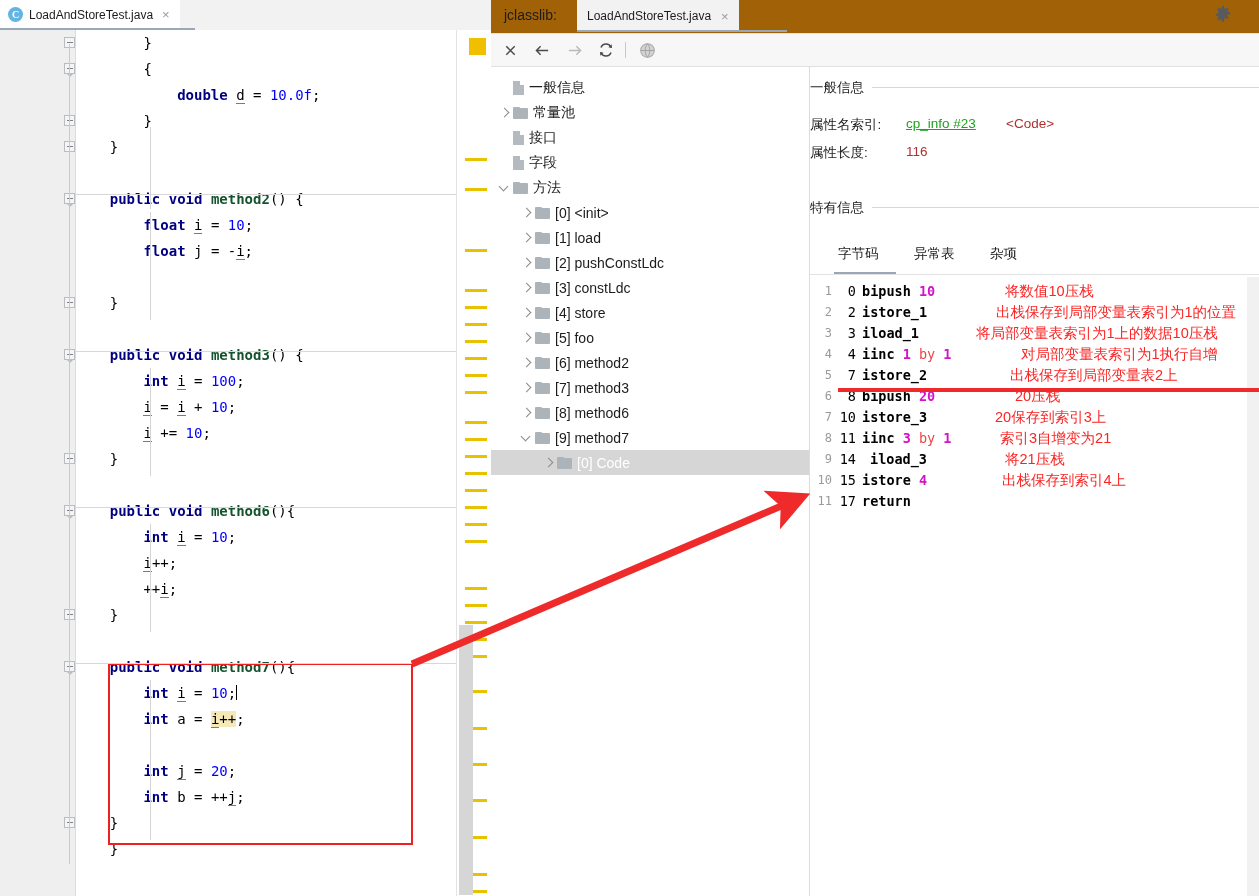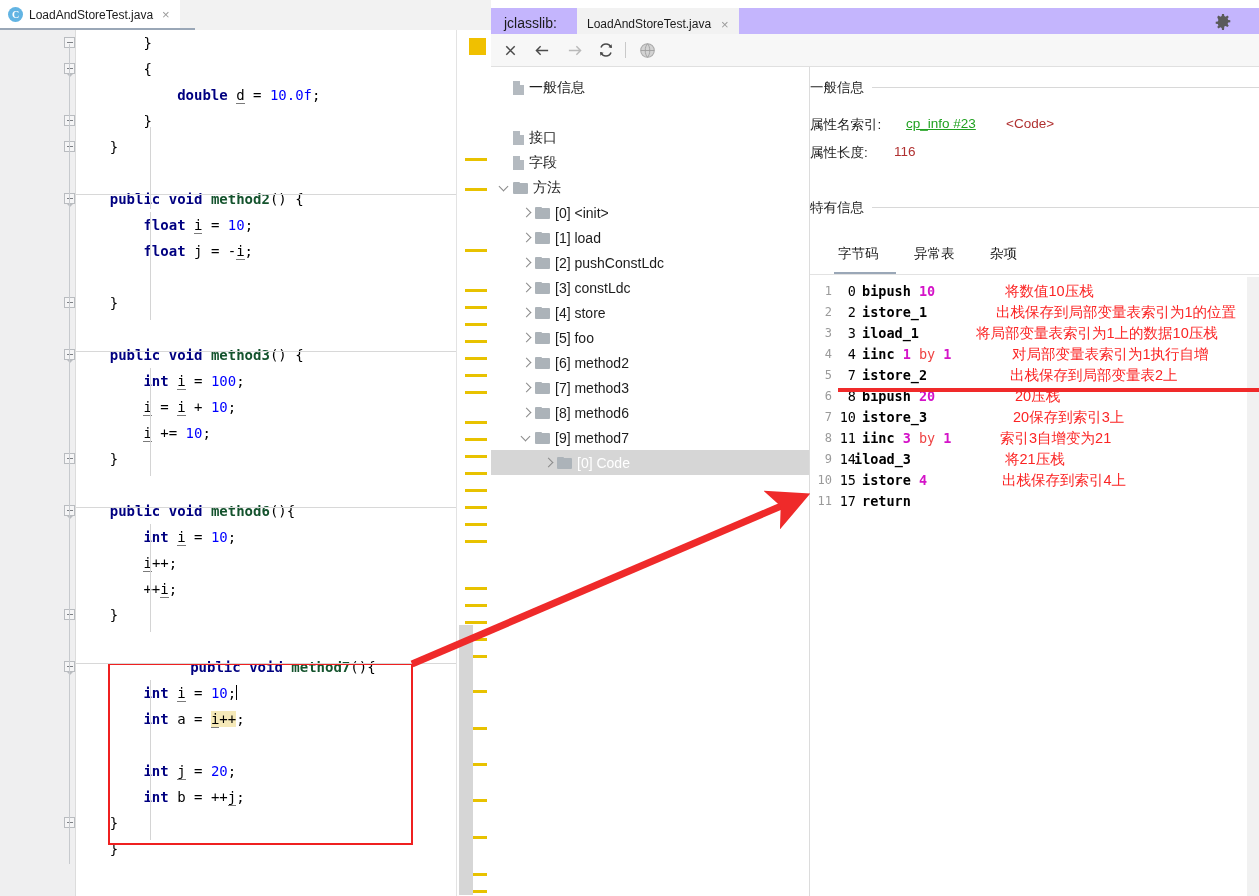--- a/index.html
+++ b/index.html
@@ -76,21 +76,21 @@
   .mk-sq { position: absolute; left: 12px; width: 17px; height: 17px; background: #f0c000; }
   .scroll-thumb { position: absolute; left: 2px; width: 14px; background: #d6d6d6; }
 
   .redbox {
     position: absolute; border: 2px solid #ef2020; box-sizing: border-box;
     pointer-events: none;
   }
 
   
   .right-pane { position: absolute; left: 491px; top: 0; width: 768px; height: 896px; background: #ffffff; }
-  .rp-tabbar { position: absolute; left: 0; top: 8px; width: 768px; height: 33px; background: #c4b5fd; border-bottom: 1px solid #e0e0e0;}
+  .rp-tabbar { position: absolute; left: 0; top: 0; width: 768px; height: 33px; background: #a16207; border-bottom: 1px solid #e0e0e0;}
   .rp-tab-prefix { position: absolute; left: 13px; top: 7px; font-size: 14px; color: #1c1c1c; }
   .rp-tab {
     position: absolute; left: 86px; top: 0; height: 32px; background: #f2f2f2;
     display: flex; align-items: center; gap: 7px; padding: 0 10px;
     box-sizing: border-box;
   }
   .rp-tab-underline { position: absolute; left: 86px; top: 30px; width: 210px; height: 2px; background: #9aa7b7; }
   .winbtns { position: absolute; right: 8px; top: 6px; display: flex; gap: 20px; align-items: center; }
   .gear-icon { width: 16px; height: 16px; }
   .min-icon { width: 15px; height: 2px; background: #5a5a5a; }
@@ -184,21 +184,21 @@
         <div class="codeline" style="top: 364px;">        <span class="fld">i</span> = <span class="fld">i</span> + <span class="num">10</span>;</div>
         <div class="codeline" style="top: 390px;">        <span class="fld">i</span> += <span class="num">10</span>;</div>
         <div class="codeline" style="top: 416px;">    }</div>
         <div class="codeline" style="top: 442px;"></div>
         <div class="codeline" style="top: 468px;">    <span class="kw">public void</span> <span class="fname">method6</span>(){</div>
         <div class="codeline" style="top: 494px;">        <span class="kw">int</span> <span class="fld">i</span> = <span class="num">10</span>;</div>
         <div class="codeline" style="top: 520px;">        <span class="fld">i</span>++;</div>
         <div class="codeline" style="top: 546px;">        ++<span class="fld">i</span>;</div>
         <div class="codeline" style="top: 572px;">    }</div>
         <div class="codeline" style="top: 598px;"></div>
-        <div class="codeline" style="top: 624px; text-align: center;">    <span class="kw">public void</span> <span class="fname">method7</span>(){</div>
+        <div class="codeline" style="top: 624px;">    <span class="kw">public void</span> <span class="fname">method7</span>(){</div>
         <div class="codeline" style="top: 650px;">        <span class="kw">int</span> <span class="fld">i</span> = <span class="num">10</span>;<span class="caret"></span></div>
         <div class="codeline" style="top: 676px;">        <span class="kw">int</span> a = <span class="hl-tok"><span class="fld">i</span>++</span>;</div>
         <div class="codeline" style="top: 702px;"></div>
         <div class="codeline" style="top: 728px;">        <span class="kw">int</span> <span class="fld">j</span> = <span class="num">20</span>;</div>
         <div class="codeline" style="top: 754px;">        <span class="kw">int</span> b = ++<span class="fld">j</span>;</div>
         <div class="codeline" style="top: 780px;">    }</div>
         <div class="codeline" style="top: 806px;">    }</div>
         <div class="codeline" style="top: 832px;"></div>
       </div>
     <div id="gutter-content">
@@ -380,20 +380,29 @@
     <div class="tree" id="tree">
         <div class="tnode" style="top: 8px;">
           <span style="width: 6px; flex: 0 0 auto;"></span>
           <span class="chev" style="visibility: hidden;"></span>
           <span class="dicon">
             <span class="pg"></span>
             <span class="crn"></span>
           </span>
           <span class="tlabel">一般信息</span>
         </div>
+        <div class="tnode" style="top: 33px;">
+          <span style="width: 6px; flex: 0 0 auto;"></span>
+          <span class="chev"></span>
+          <span class="ficon">
+            <span class="tabb"></span>
+            <span class="body"></span>
+          </span>
+          <span class="tlabel">常量池</span>
+        </div>
         <div class="tnode" style="top: 58px;">
           <span style="width: 6px; flex: 0 0 auto;"></span>
           <span class="chev" style="visibility: hidden;"></span>
           <span class="dicon">
             <span class="pg"></span>
             <span class="crn"></span>
           </span>
           <span class="tlabel">接口</span>
         </div>
         <div class="tnode" style="top: 83px;">
@@ -519,21 +528,21 @@
 
     <div class="detail">
       <div class="sec-title" style="left:0px; top:12px;">一般信息</div>
       <div class="sec-rule" style="left:62px; top:20px; width:387px;"></div>
 
       <div class="kv-key" style="left:0px; top:49px;">属性名索引:</div>
       <div class="kv-link" style="left:96px; top:49px;">cp_info #23</div>
       <div class="kv-red" style="left:196px; top:49px;">&lt;Code&gt;</div>
 
       <div class="kv-key" style="left:0px; top:77px;">属性长度:</div>
-      <div class="kv-red" style="left:84px; top:77px;">116</div>
+      <div class="kv-red" style="left:96px; top:77px;">116</div>
 
       <div class="sec-title" style="left:0px; top:132px;">特有信息</div>
       <div class="sec-rule" style="left:62px; top:140px; width:387px;"></div>
 
       <div id="bc-tabs">
           <div class="bctab" style="left: 28px; top: 178px;">字节码</div>
           <div class="bctab-underline" style="left: 24px; top: 205px; width: 62px;"></div>
           <div class="bctab" style="left: 104px; top: 178px;">异常表</div>
           <div class="bctab" style="left: 180px; top: 178px;">杂项</div>
         </div>
@@ -555,50 +564,50 @@
           <div class="bc-row" style="top: 256px;">
             <span class="bc-ln" style="left: 0px;">3</span>
             <span class="bc-off" style="left: 26px; width: 20px;">3</span>
             <span class="bc-op" style="left: 52px;">iload_1</span>
             <span class="bc-note" style="left: 166px;">将局部变量表索引为1上的数据10压栈</span>
           </div>
           <div class="bc-row" style="top: 277px;">
             <span class="bc-ln" style="left: 0px;">4</span>
             <span class="bc-off" style="left: 26px; width: 20px;">4</span>
             <span class="bc-op" style="left: 52px;">iinc <span class="bc-arg">1</span> <span class="bc-by">by</span> <span class="bc-arg">1</span></span>
-            <span class="bc-note" style="left: 202px; text-align: right;">对局部变量表索引为1执行自增</span>
+            <span class="bc-note" style="left: 211px; text-align: right;">对局部变量表索引为1执行自增</span>
           </div>
           <div class="bc-row" style="top: 298px;">
             <span class="bc-ln" style="left: 0px;">5</span>
             <span class="bc-off" style="left: 26px; width: 20px;">7</span>
             <span class="bc-op" style="left: 52px;">istore_2</span>
             <span class="bc-note" style="left: 200px;">出栈保存到局部变量表2上</span>
           </div>
           <div class="bc-row" style="top: 319px;">
             <span class="bc-ln" style="left: 0px;">6</span>
             <span class="bc-off" style="left: 26px; width: 20px;">8</span>
             <span class="bc-op" style="left: 52px;">bipush <span class="bc-arg">20</span></span>
             <span class="bc-note" style="left: 205px;">20压栈</span>
           </div>
           <div class="bc-row" style="top: 340px;">
             <span class="bc-ln" style="left: 0px;">7</span>
             <span class="bc-off" style="left: 26px; width: 20px;">10</span>
             <span class="bc-op" style="left: 52px;">istore_3</span>
-            <span class="bc-note" style="left: 203px; text-align: right;">20保存到索引3上</span>
+            <span class="bc-note" style="left: 185px; text-align: right;">20保存到索引3上</span>
           </div>
           <div class="bc-row" style="top: 361px;">
             <span class="bc-ln" style="left: 0px;">8</span>
             <span class="bc-off" style="left: 26px; width: 20px;">11</span>
             <span class="bc-op" style="left: 52px;">iinc <span class="bc-arg">3</span> <span class="bc-by">by</span> <span class="bc-arg">1</span></span>
             <span class="bc-note" style="left: 190px;">索引3自增变为21</span>
           </div>
           <div class="bc-row" style="top: 382px;">
             <span class="bc-ln" style="left: 0px;">9</span>
             <span class="bc-off" style="left: 26px; width: 20px;">14</span>
-            <span class="bc-op" style="left: 44px;">iload_3</span>
+            <span class="bc-op" style="left: 60px;">iload_3</span>
             <span class="bc-note" style="left: 195px;">将21压栈</span>
           </div>
           <div class="bc-row" style="top: 403px;">
             <span class="bc-ln" style="left: 0px;">10</span>
             <span class="bc-off" style="left: 26px; width: 20px;">15</span>
             <span class="bc-op" style="left: 52px;">istore <span class="bc-arg">4</span></span>
             <span class="bc-note" style="left: 192px;">出栈保存到索引4上</span>
           </div>
           <div class="bc-row" style="top: 424px;">
             <span class="bc-ln" style="left: 0px;">11</span>

